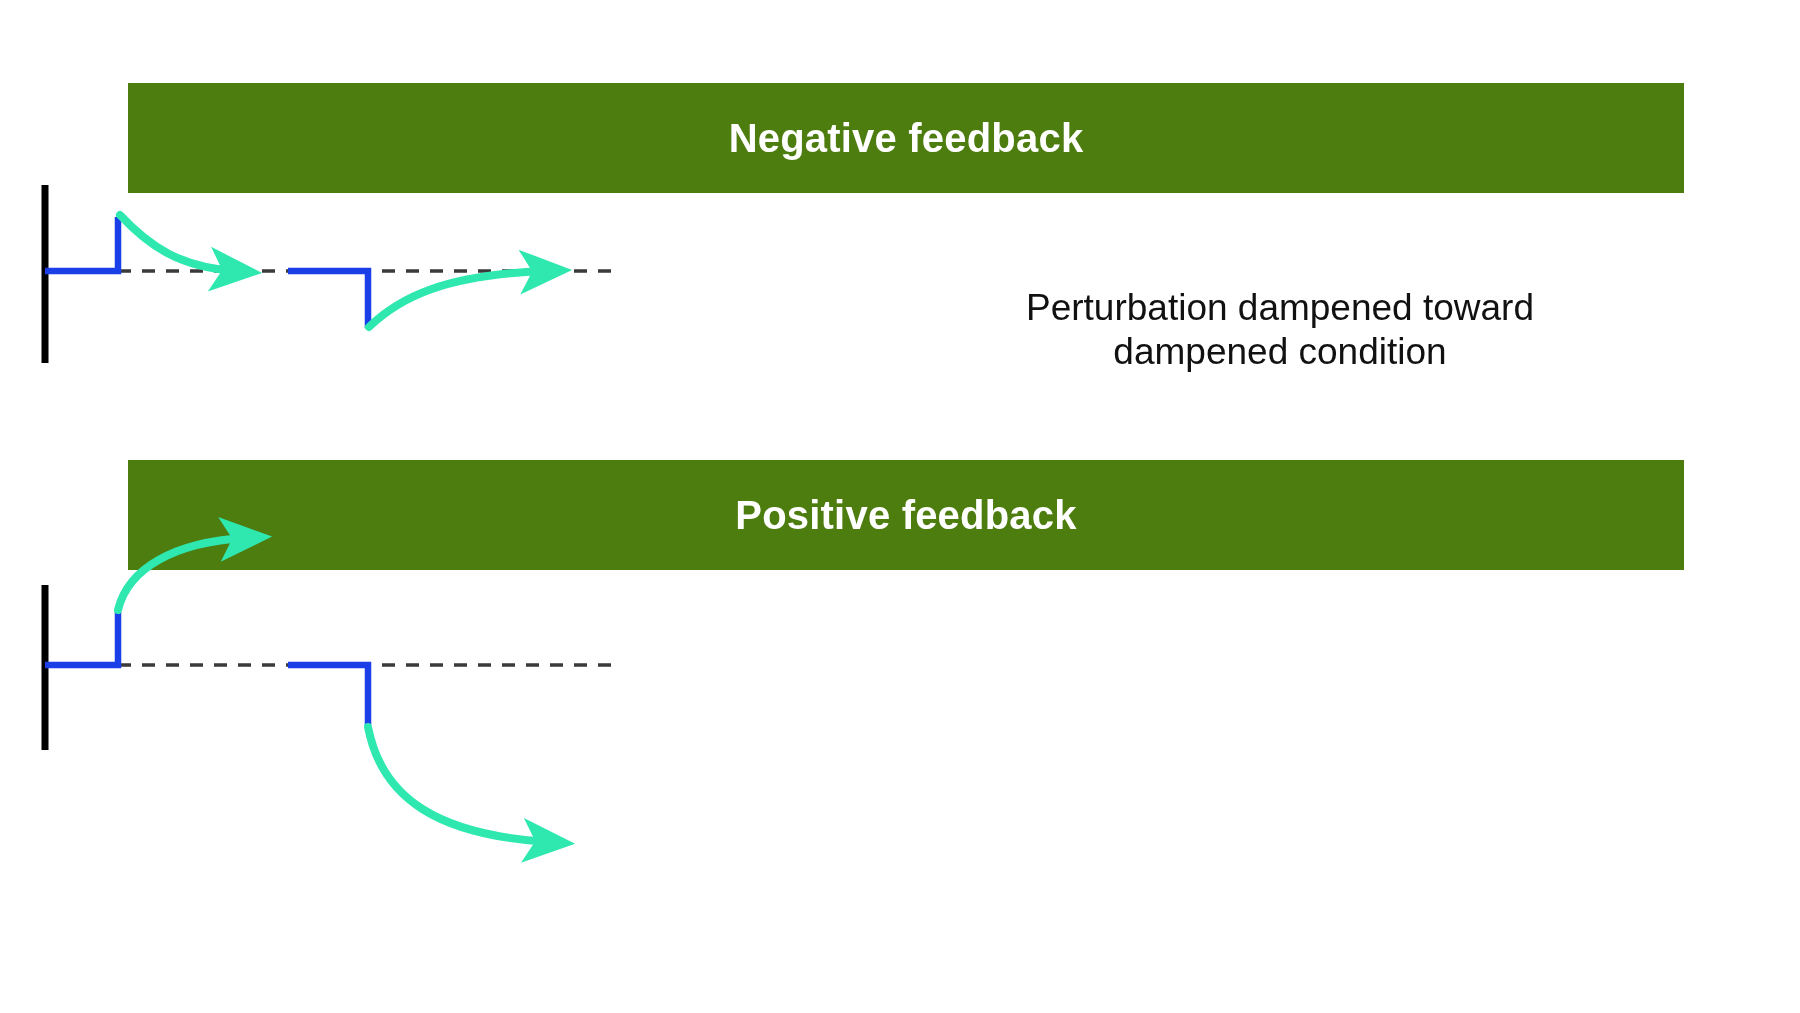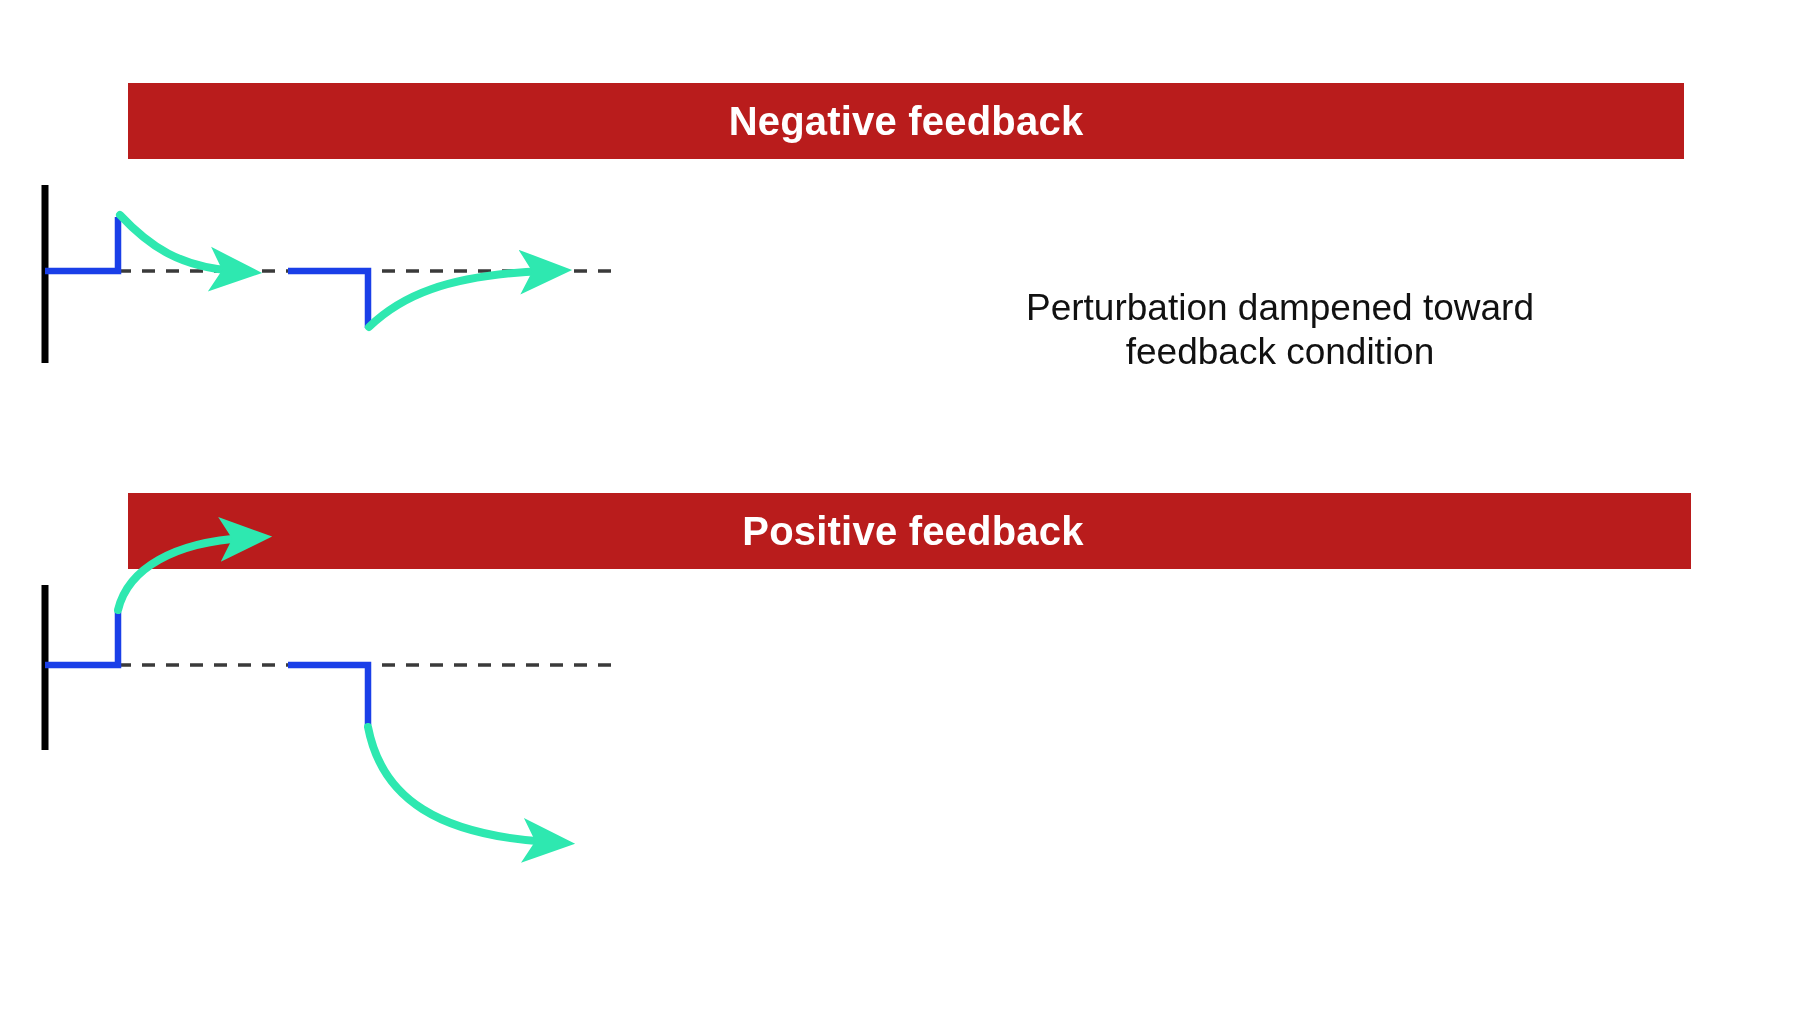--- a/index.html
+++ b/index.html
@@ -8,36 +8,36 @@
     background:#ffffff;
     font-family:"Liberation Sans",sans-serif;
     position:relative;
     overflow:hidden;
   }
 
   .header-bar{
     position:absolute;
     left:128px;
     width:1556px;
-    height:76px;
-    background:#b91c1c;
+    height:110px;
+    background:#4d7c0f;
     display:flex;
     align-items:center;
     justify-content:center;
   }
   .header-bar .htitle{
     color:#ffffff;
     font-size:40px;
     font-weight:bold;
     letter-spacing:.2px;
     line-height:1;
   }
 
   #header-negative{top:83px;}
-  #header-positive{top:493px;padding-left:7px;}
+  #header-positive{top:460px;}
 
   .figure{position:absolute;}
   #figure-negative{left:0px;top:185px;width:900px;height:200px;}
   #figure-positive{left:0px;top:630px;width:900px;height:340px;}
 
   .caption{
     position:absolute;
     text-align:center;
     color:#111111;
     font-size:37px;
@@ -73,21 +73,21 @@
     <path d="M120,30 C150,62 180,82 235,86" fill="none" stroke="#2ee8b0" stroke-width="8" stroke-linecap="round" marker-end="url(#ah-green-n)"></path>
 
     <path d="M288,86 L368,86 L368,143" fill="none" stroke="#1a3fe8" stroke-width="6.5" stroke-linecap="butt"></path>
 
     <path d="M369,142 C400,112 445,90 545,86" fill="none" stroke="#2ee8b0" stroke-width="8" stroke-linecap="round" marker-end="url(#ah-green-n)"></path>
   </svg>
 </div>
 
 <div class="caption" id="caption-negative">
   <div>Perturbation dampened toward</div>
-  <div>feedback condition</div>
+  <div>dampened condition</div>
 </div>
 
 <div class="header-bar" id="header-positive">
   <span class="htitle">Positive feedback</span>
 </div>
 
 <div class="figure" id="figure-positive">
   <svg width="900" height="340" viewBox="0 0 900 340" xmlns="http://www.w3.org/2000/svg">
     <defs>
       <marker id="ah-green-p" markerWidth="7" markerHeight="7" refX="3.2" refY="3" orient="auto">

